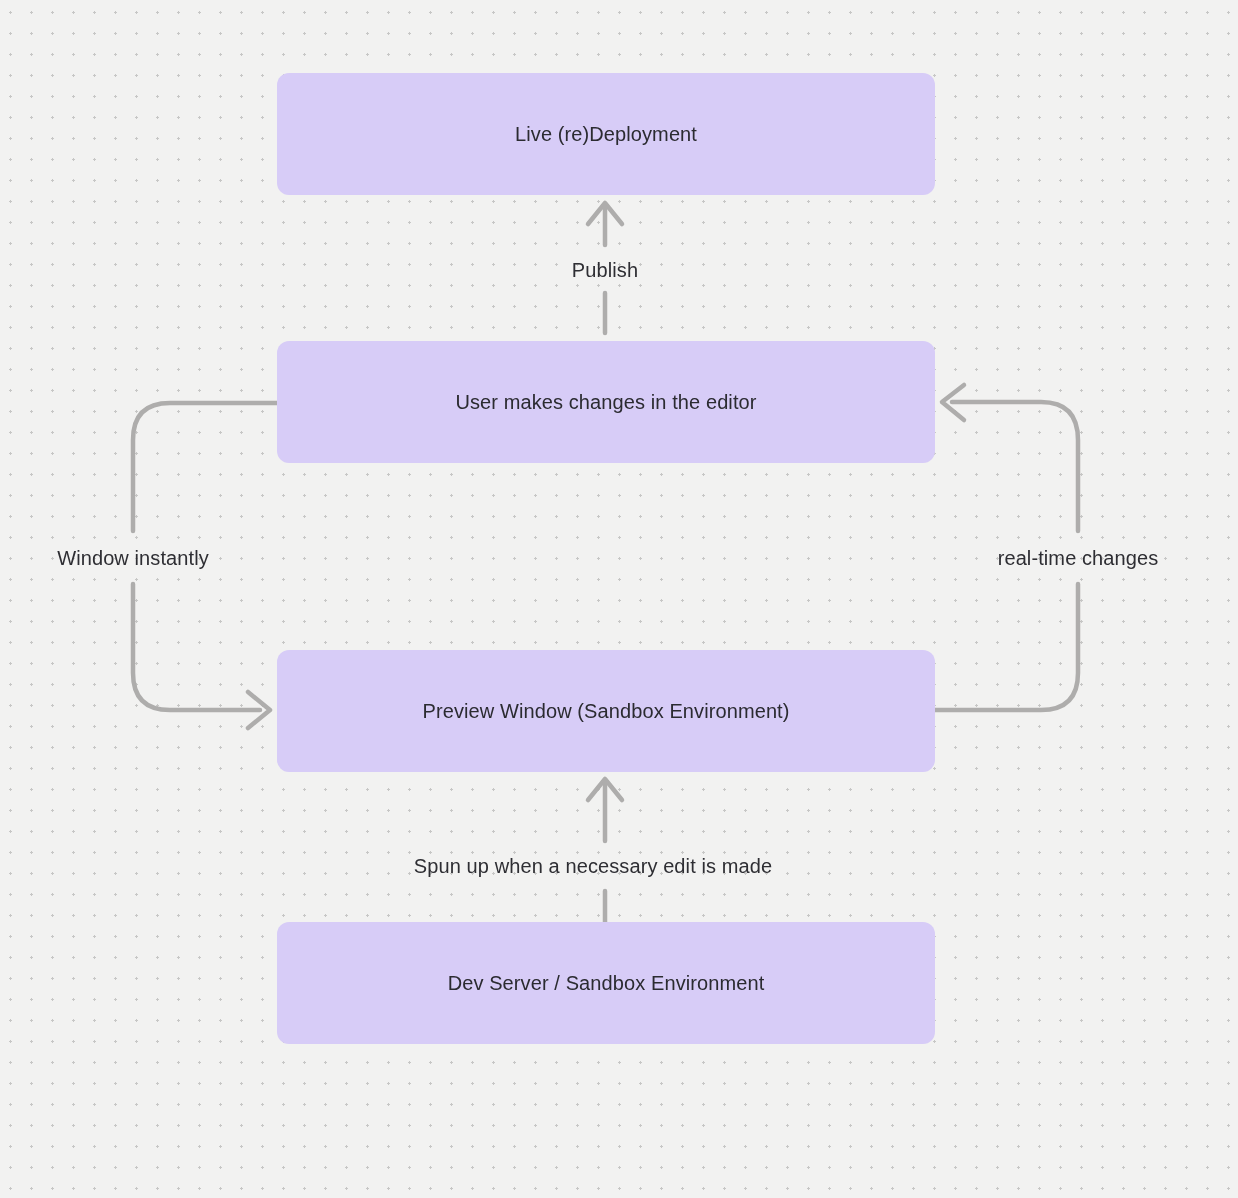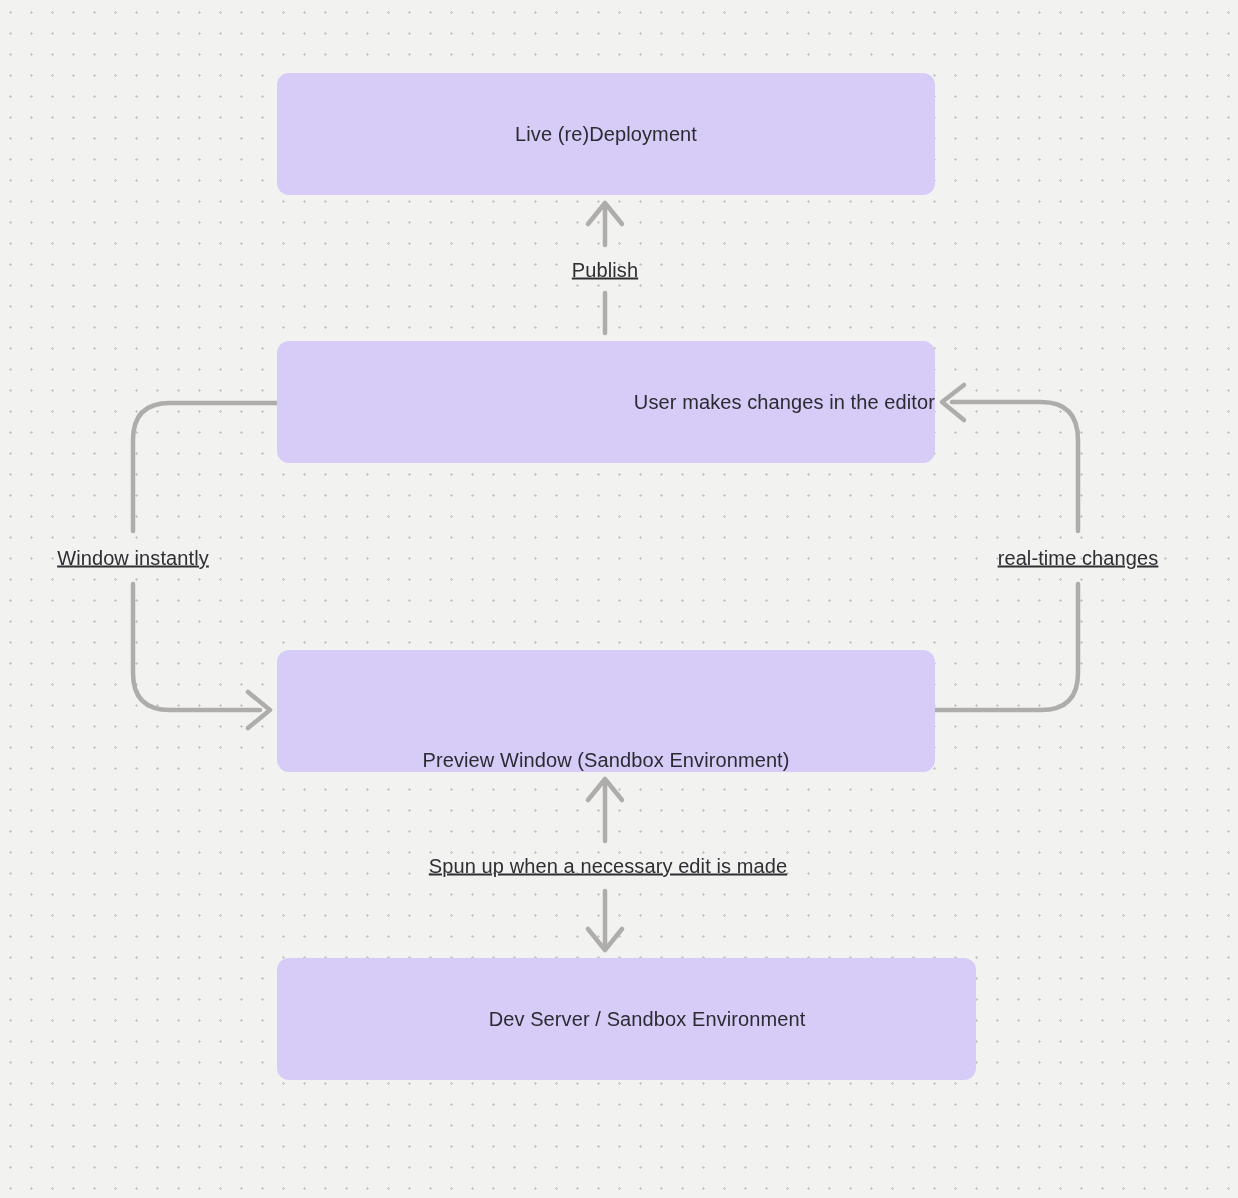--- a/index.html
+++ b/index.html
@@ -40,36 +40,35 @@
     border-radius: 12px;
     display: flex;
     align-items: center;
     justify-content: center;
     color: #2b2b31;
     font-size: 20px;
     letter-spacing: 0.1px;
     white-space: nowrap;
   }
   .node-live        { top: 73px;  }
-  .node-editor      { top: 341px; justify-content: flex-end; }
-  .node-preview     { top: 650px; align-items: flex-end; }
-  .node-dev-server  { top: 958px; padding-left: 41px; }
+  .node-editor      { top: 341px; }
+  .node-preview     { top: 650px; }
+  .node-dev-server  { top: 922px; }
   .edge-label {
     position: absolute;
     transform: translate(-50%, -50%);
     color: #2e2e33;
     font-size: 20px;
     letter-spacing: 0.1px;
     white-space: nowrap;
-    text-decoration: underline;
   }
   .label-publish   { left: 605px;  top: 270px; }
   .label-updates   { left: 133px;  top: 558px; }
   .label-feedback  { left: 1078px; top: 558px; }
-  .label-spun-up   { left: 608px;  top: 866px; }
+  .label-spun-up   { left: 593px;  top: 866px; }
 </style>
 </head>
 <body>
 
 <div class="canvas">
 
   <svg class="edges-svg" viewBox="0 0 1238 1198" xmlns="http://www.w3.org/2000/svg">
 
     <g>
       <path d="M588 224 L605 203 L622 224"></path>

